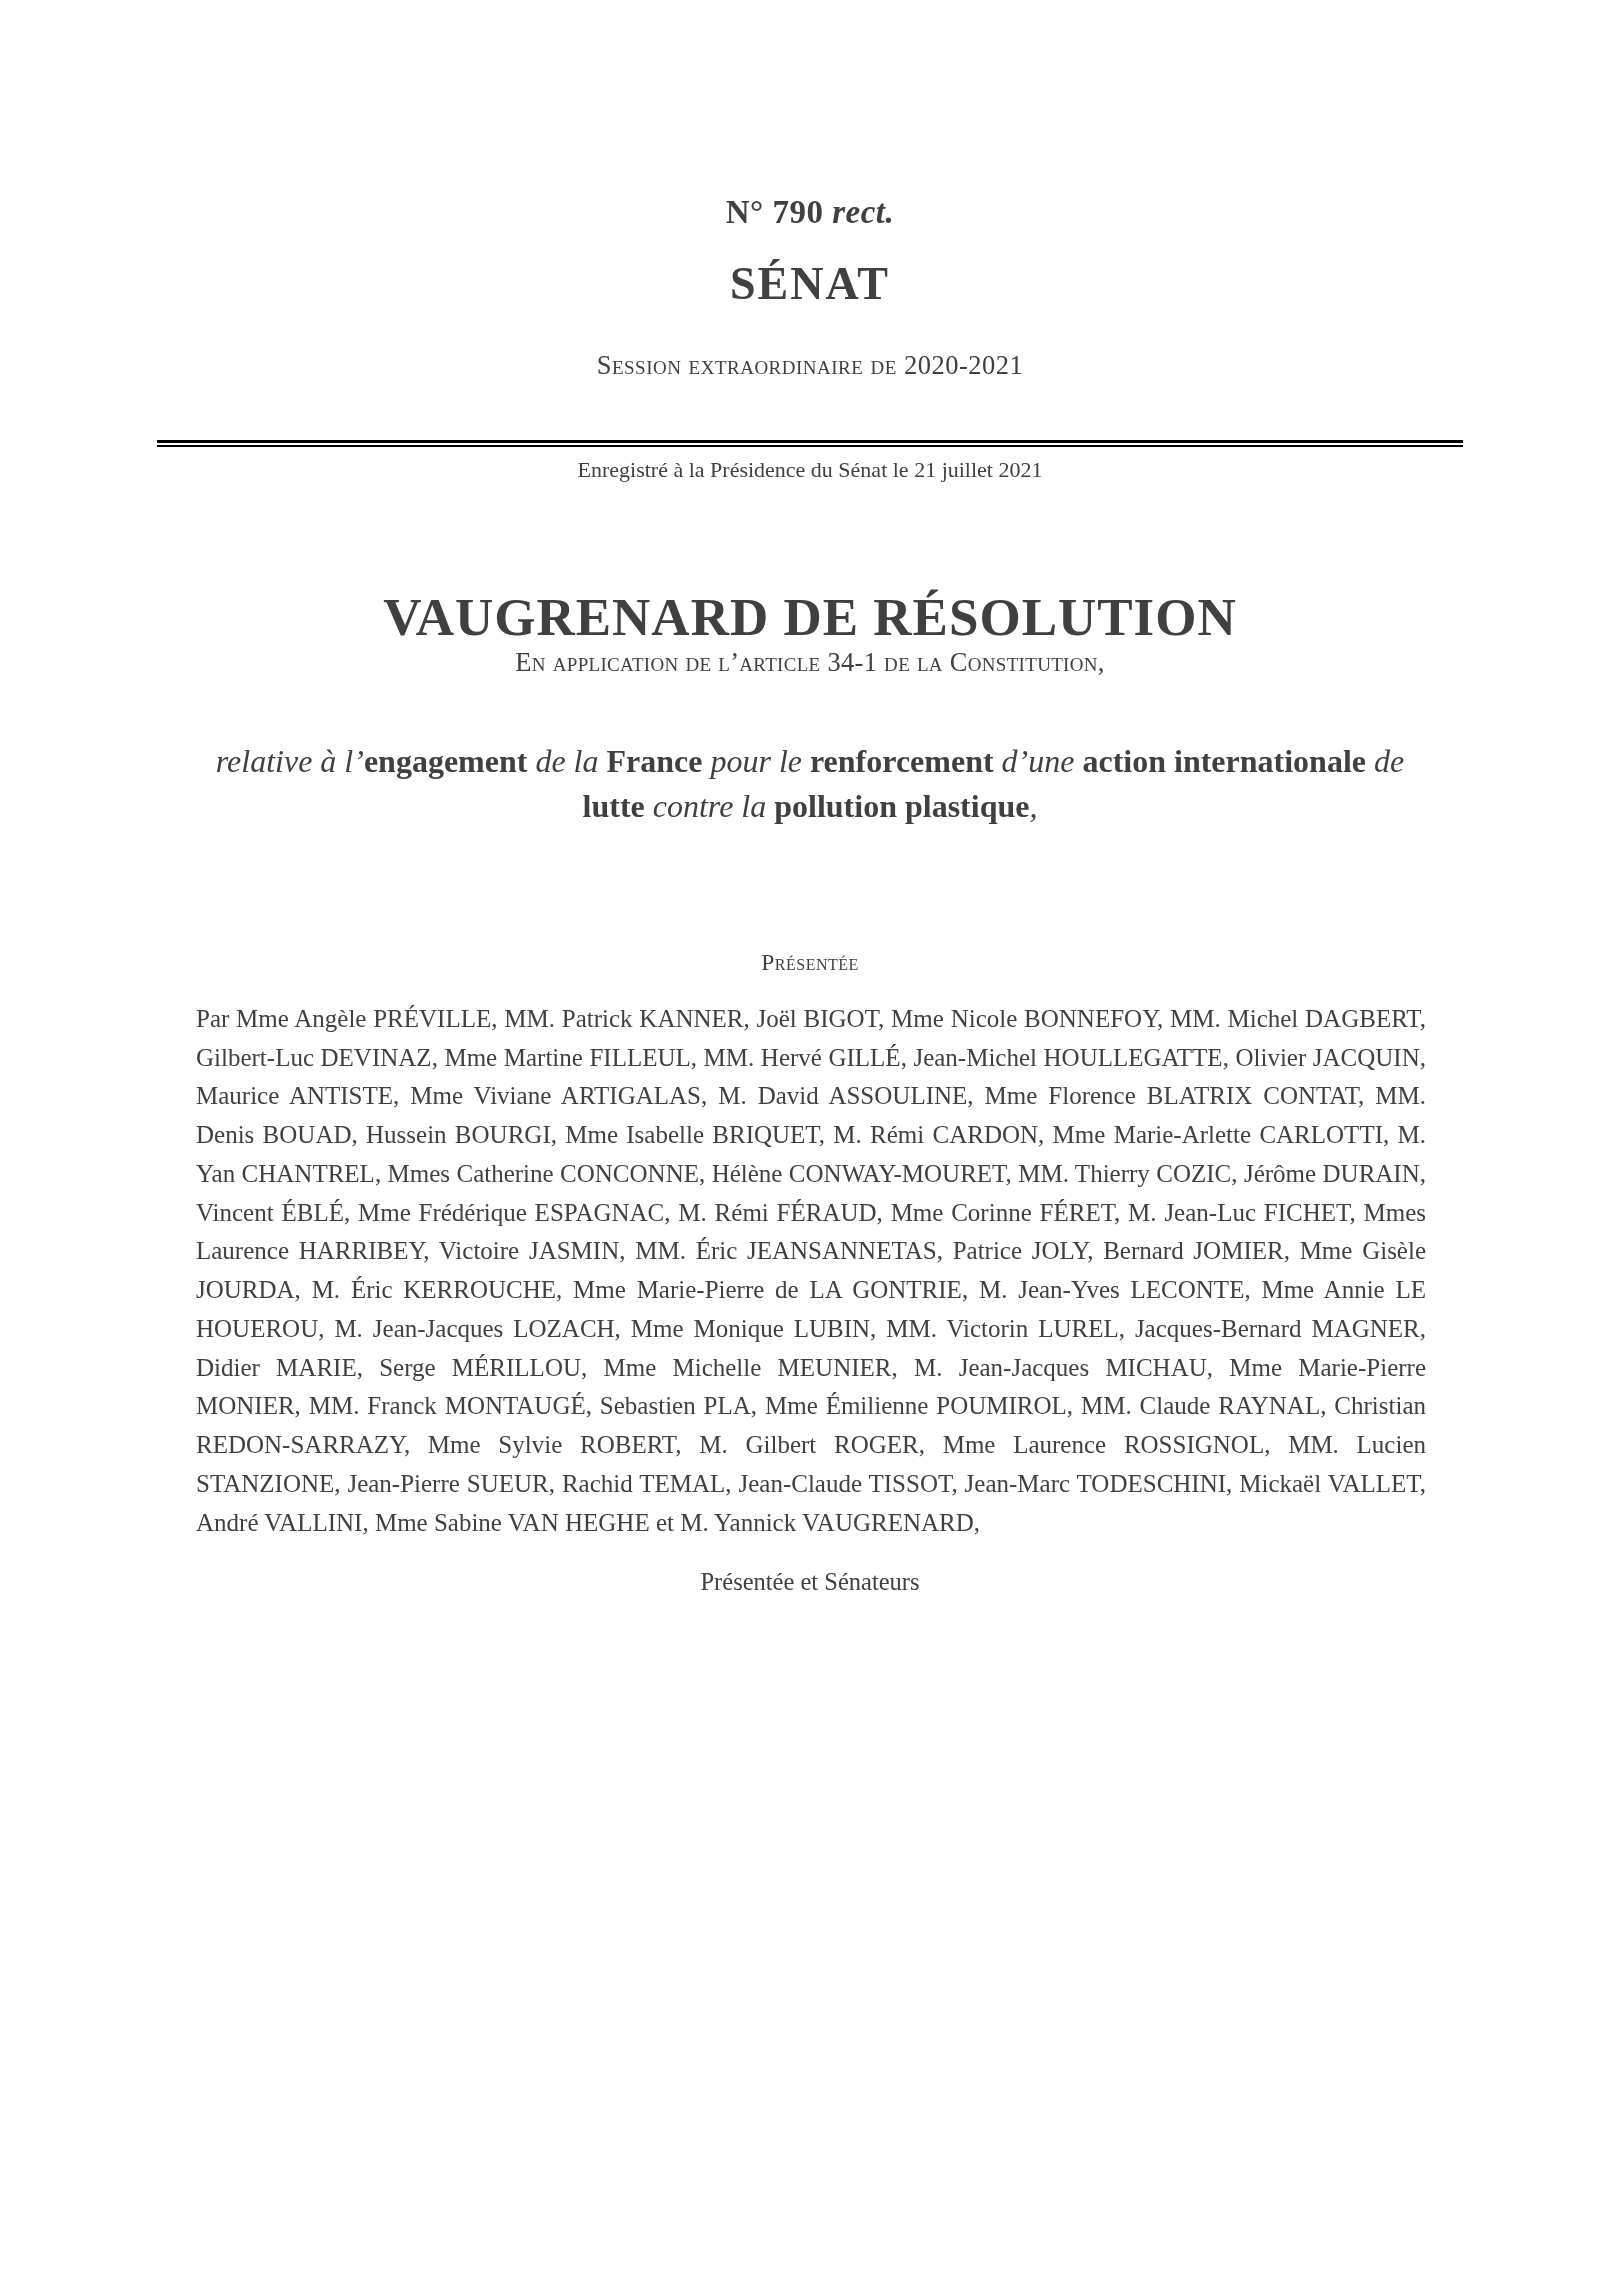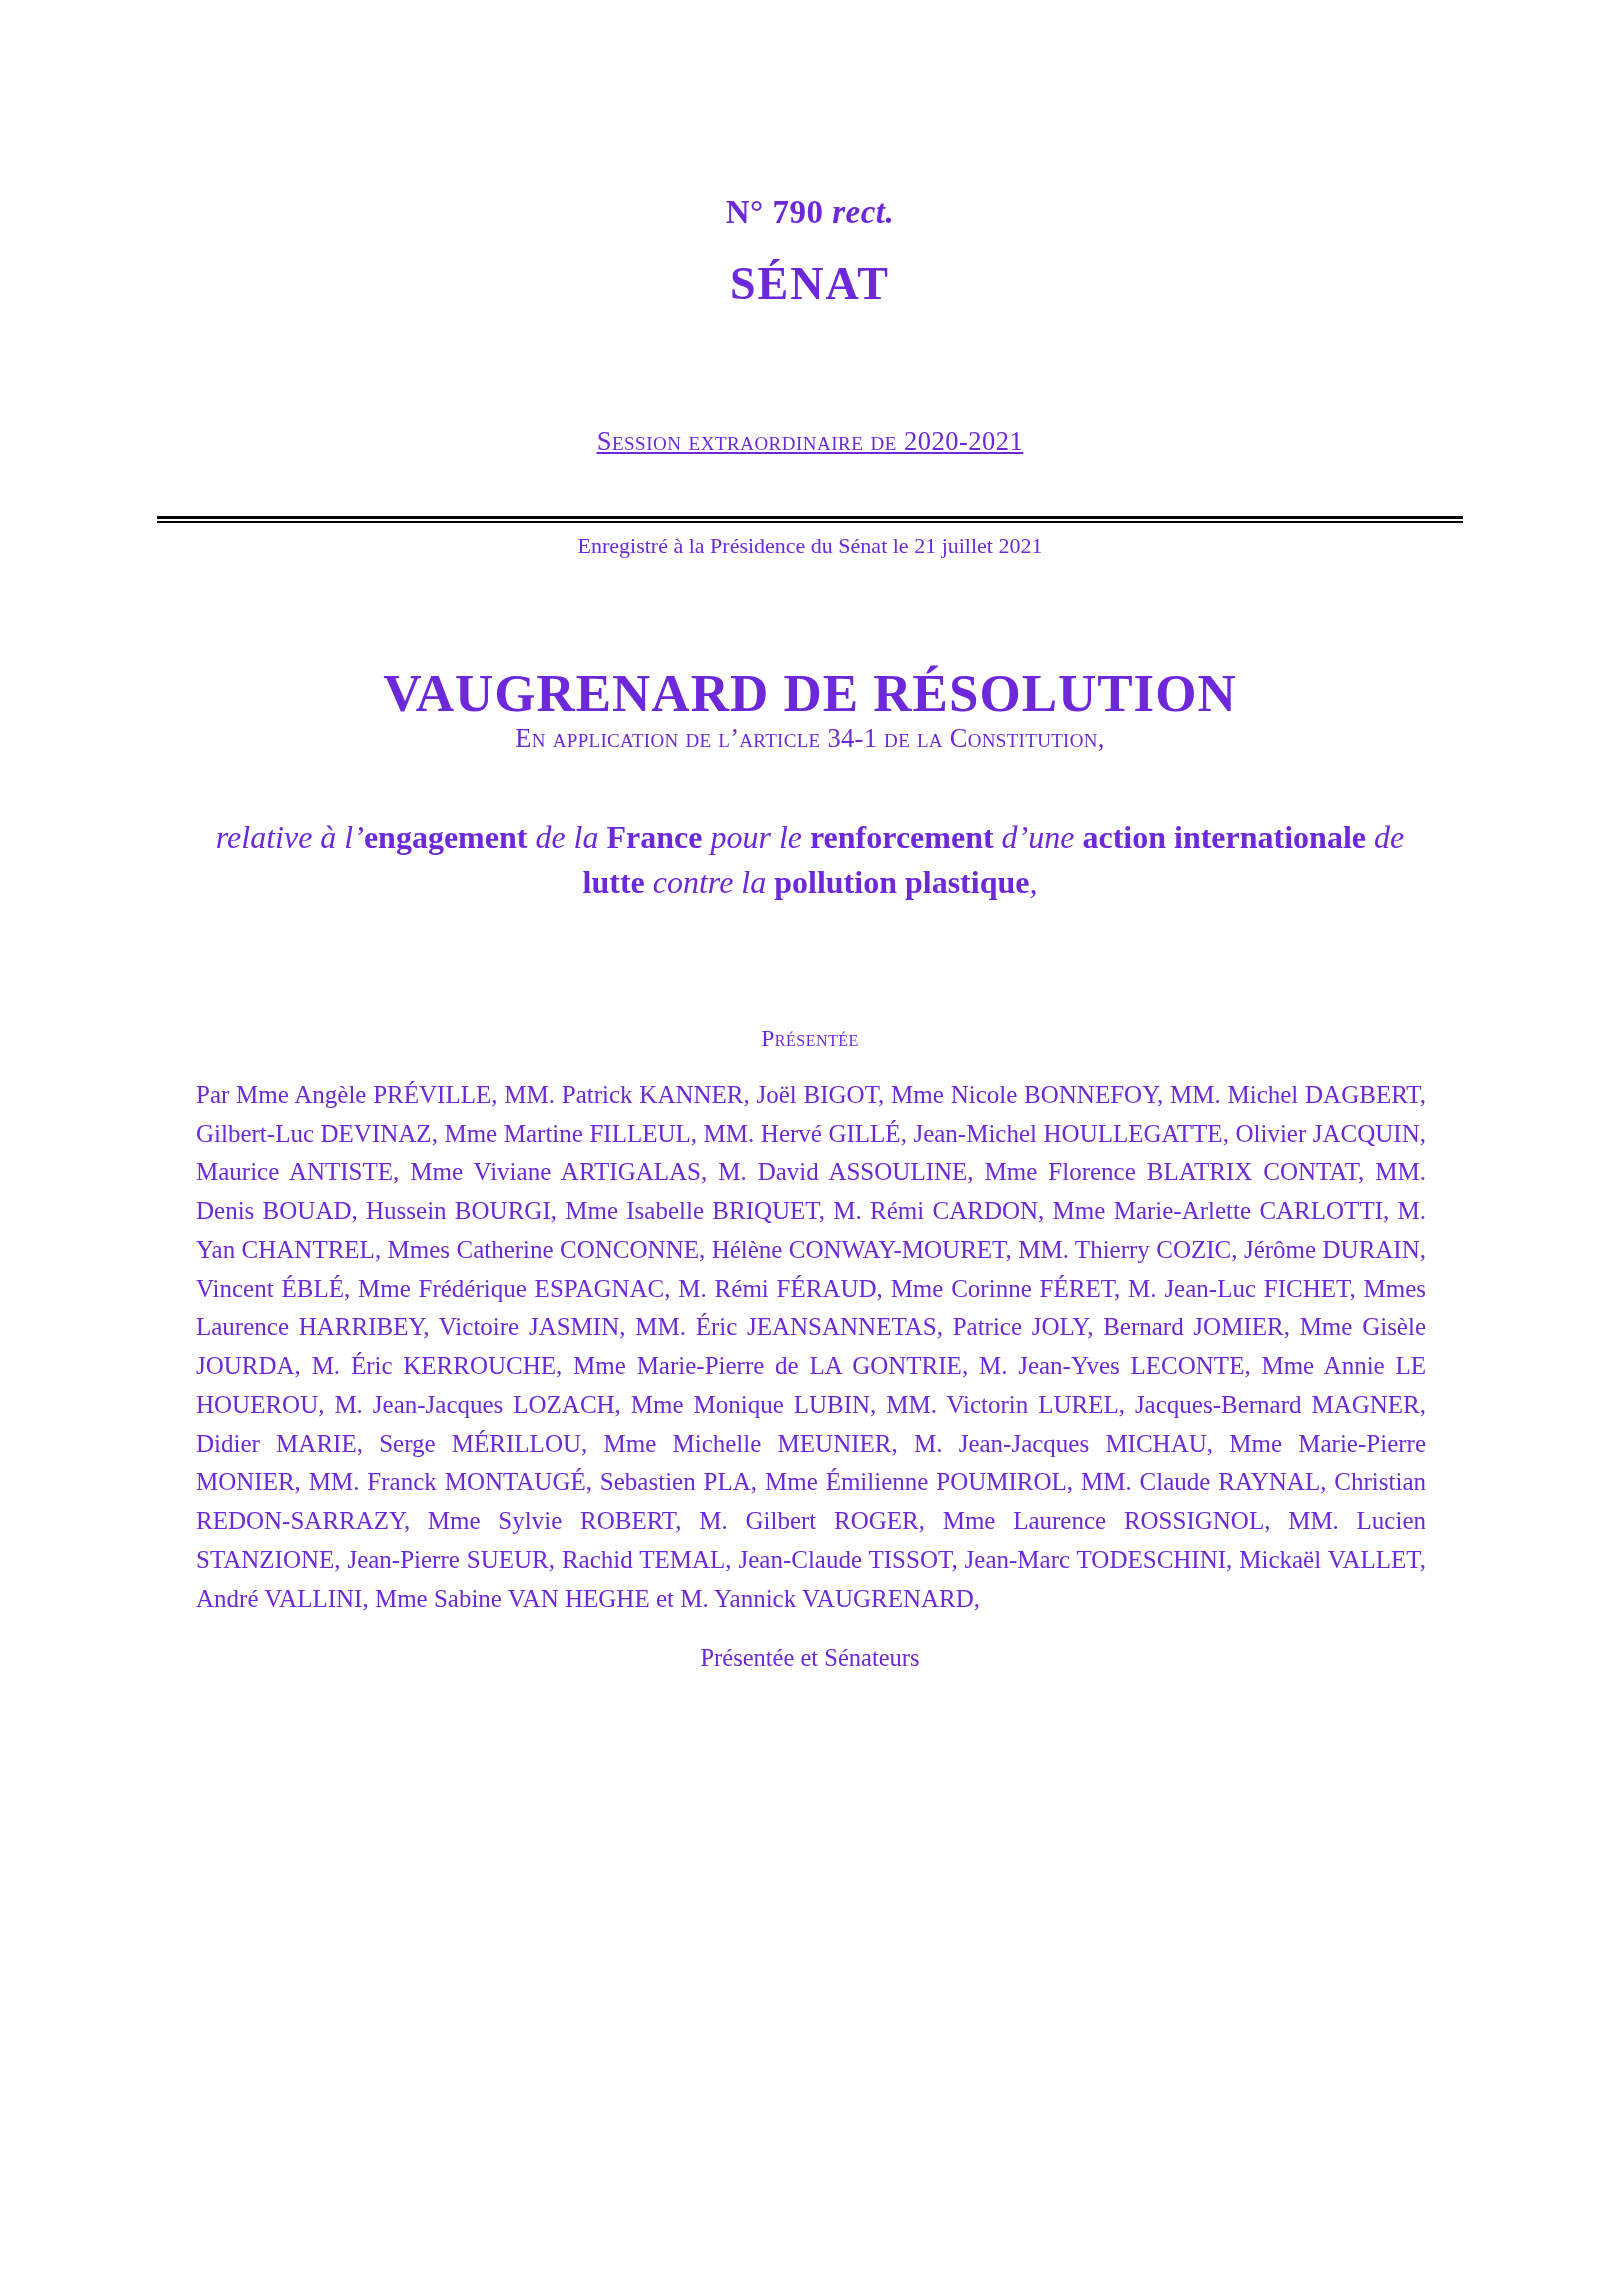--- a/index.html
+++ b/index.html
@@ -6,21 +6,21 @@
     margin: 0;
     padding: 0;
     background: #ffffff;
   }
   .page {
     position: relative;
     width: 1620px;
     height: 2237px;
     margin: 0 auto;
     background: #ffffff;
-    color: #6d28d9;
+    color: #404040;
     font-family: "Liberation Serif", "DejaVu Serif", serif;
     box-sizing: border-box;
     padding-top: 194px;
     overflow: hidden;
   }
   .it { font-style: italic; }
   .smallcaps { font-variant: small-caps; }
 
   .doc-number {
     font-size: 33px;
@@ -31,23 +31,22 @@
   .institution {
     font-size: 46px;
     font-weight: bold;
     text-align: center;
     letter-spacing: 2px;
     margin: 25.5px 0 0 0;
   }
   .session {
     font-size: 26.5px;
     text-align: center;
-    margin-top: 116px;
+    margin-top: 40px;
     letter-spacing: 0.5px;
-    text-decoration: underline;
   }
   .double-rule {
     margin: 59px 157px 0 157px;
     height: 2px;
     border-top: 3.9px solid #000000;
     border-bottom: 2px solid #000000;
   }
   .registration {
     font-size: 22px;
     text-align: center;

